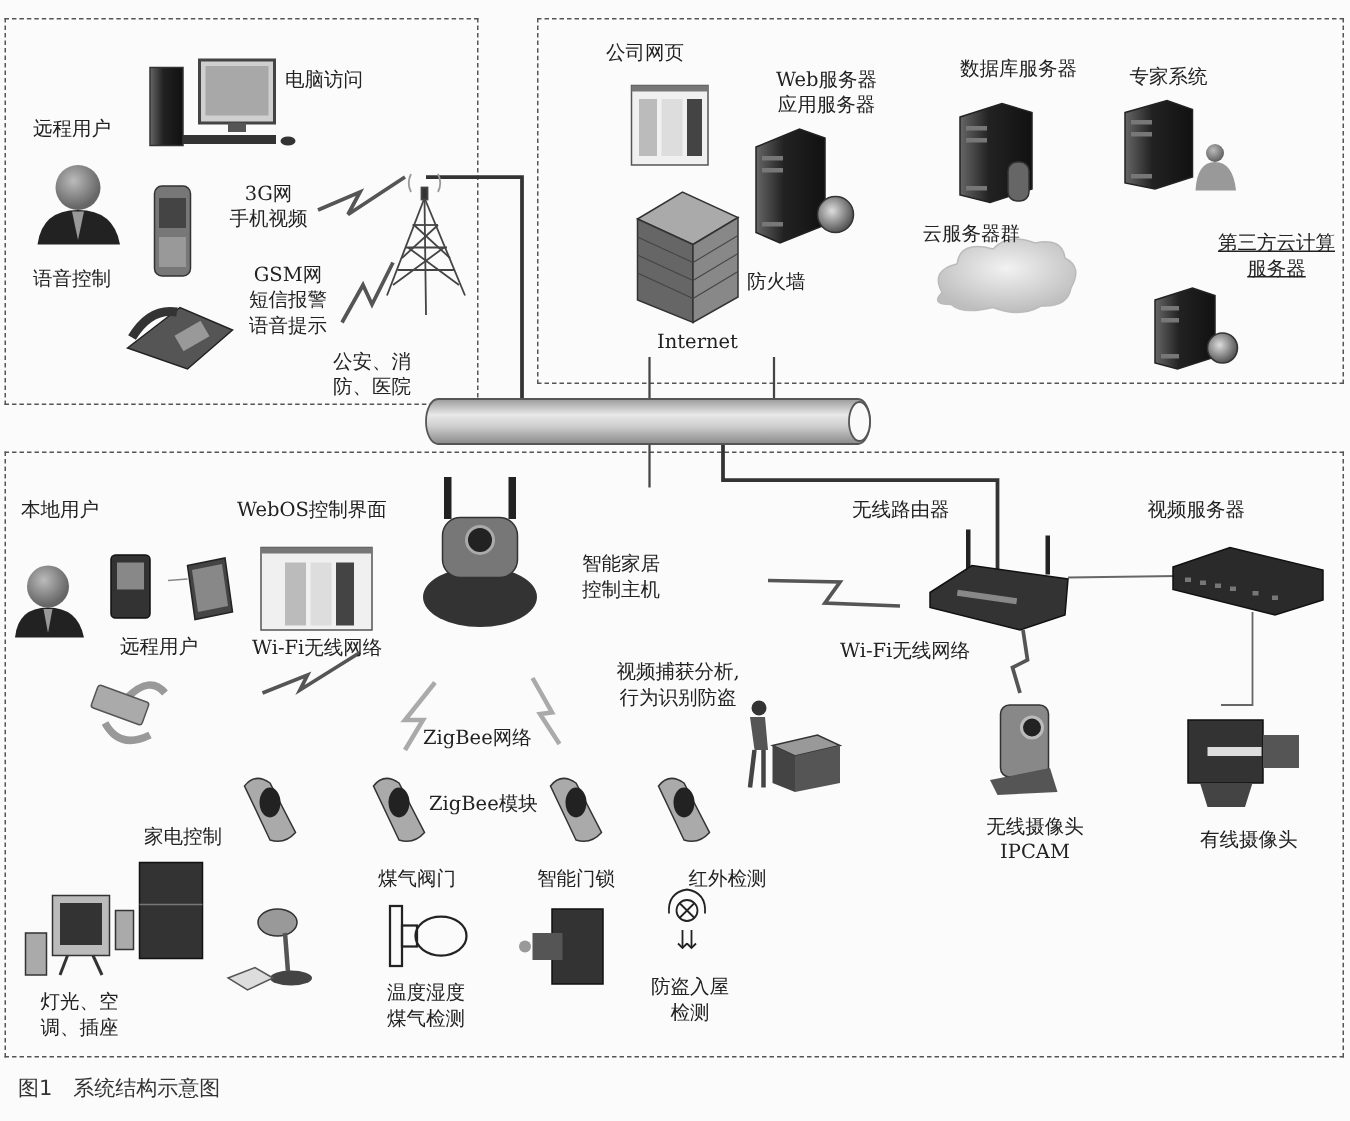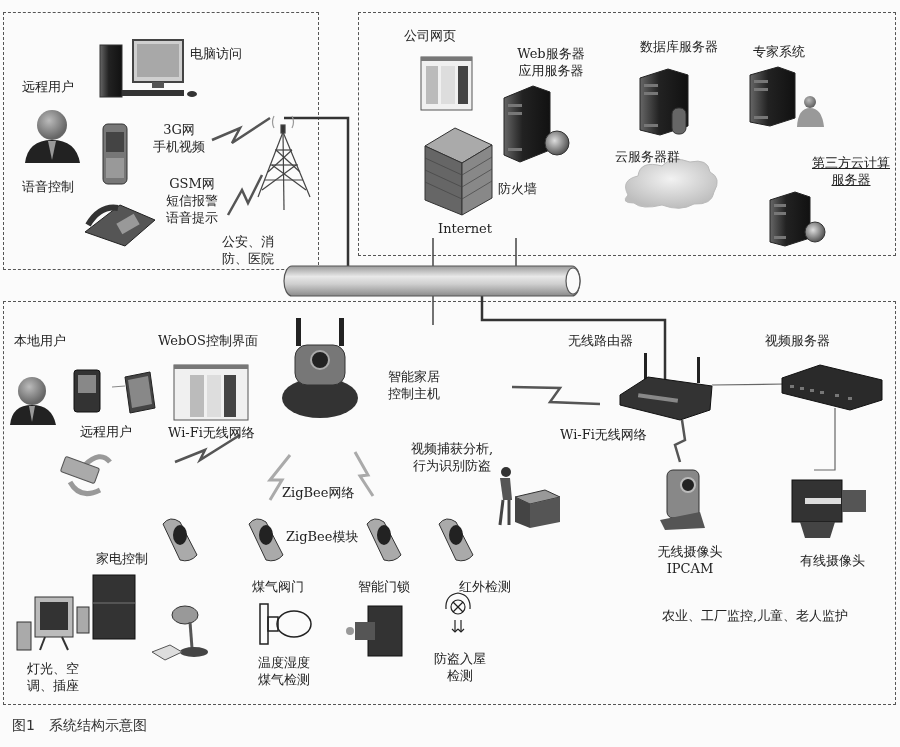--- a/index.html
+++ b/index.html
@@ -381,16 +381,15 @@
 <div class="lbl c" style="left:428px;top:650px;width:64px;">
   <div>防盗入屋</div>
   <div>检测</div>
 </div>
 <div class="lbl c" style="left:652px;top:543px;width:76px;">
   <div>无线摄像头</div>
   <div>IPCAM</div>
 </div>
 <div class="lbl" style="left:800px;top:552px;">有线摄像头</div>
 <div class="lbl c" style="left:645px;top:607px;width:220px;">
-  <div>农业、工厂监控,儿童、老人监护</div>
 </div>
 
 <div class="caption">图1　系统结构示意图</div>
 
 </body></html>

